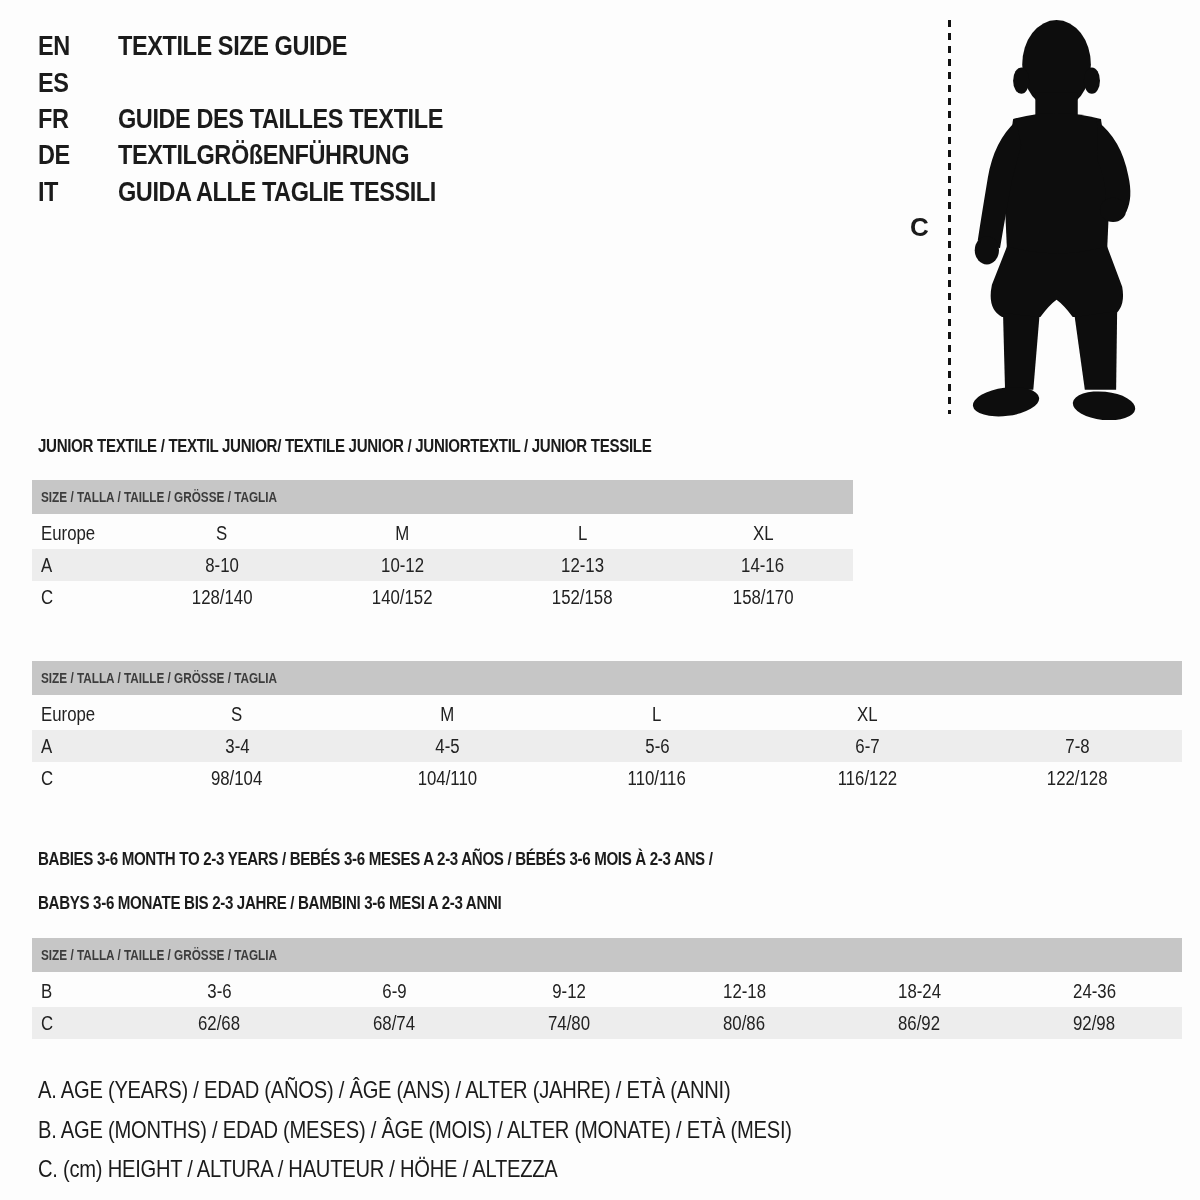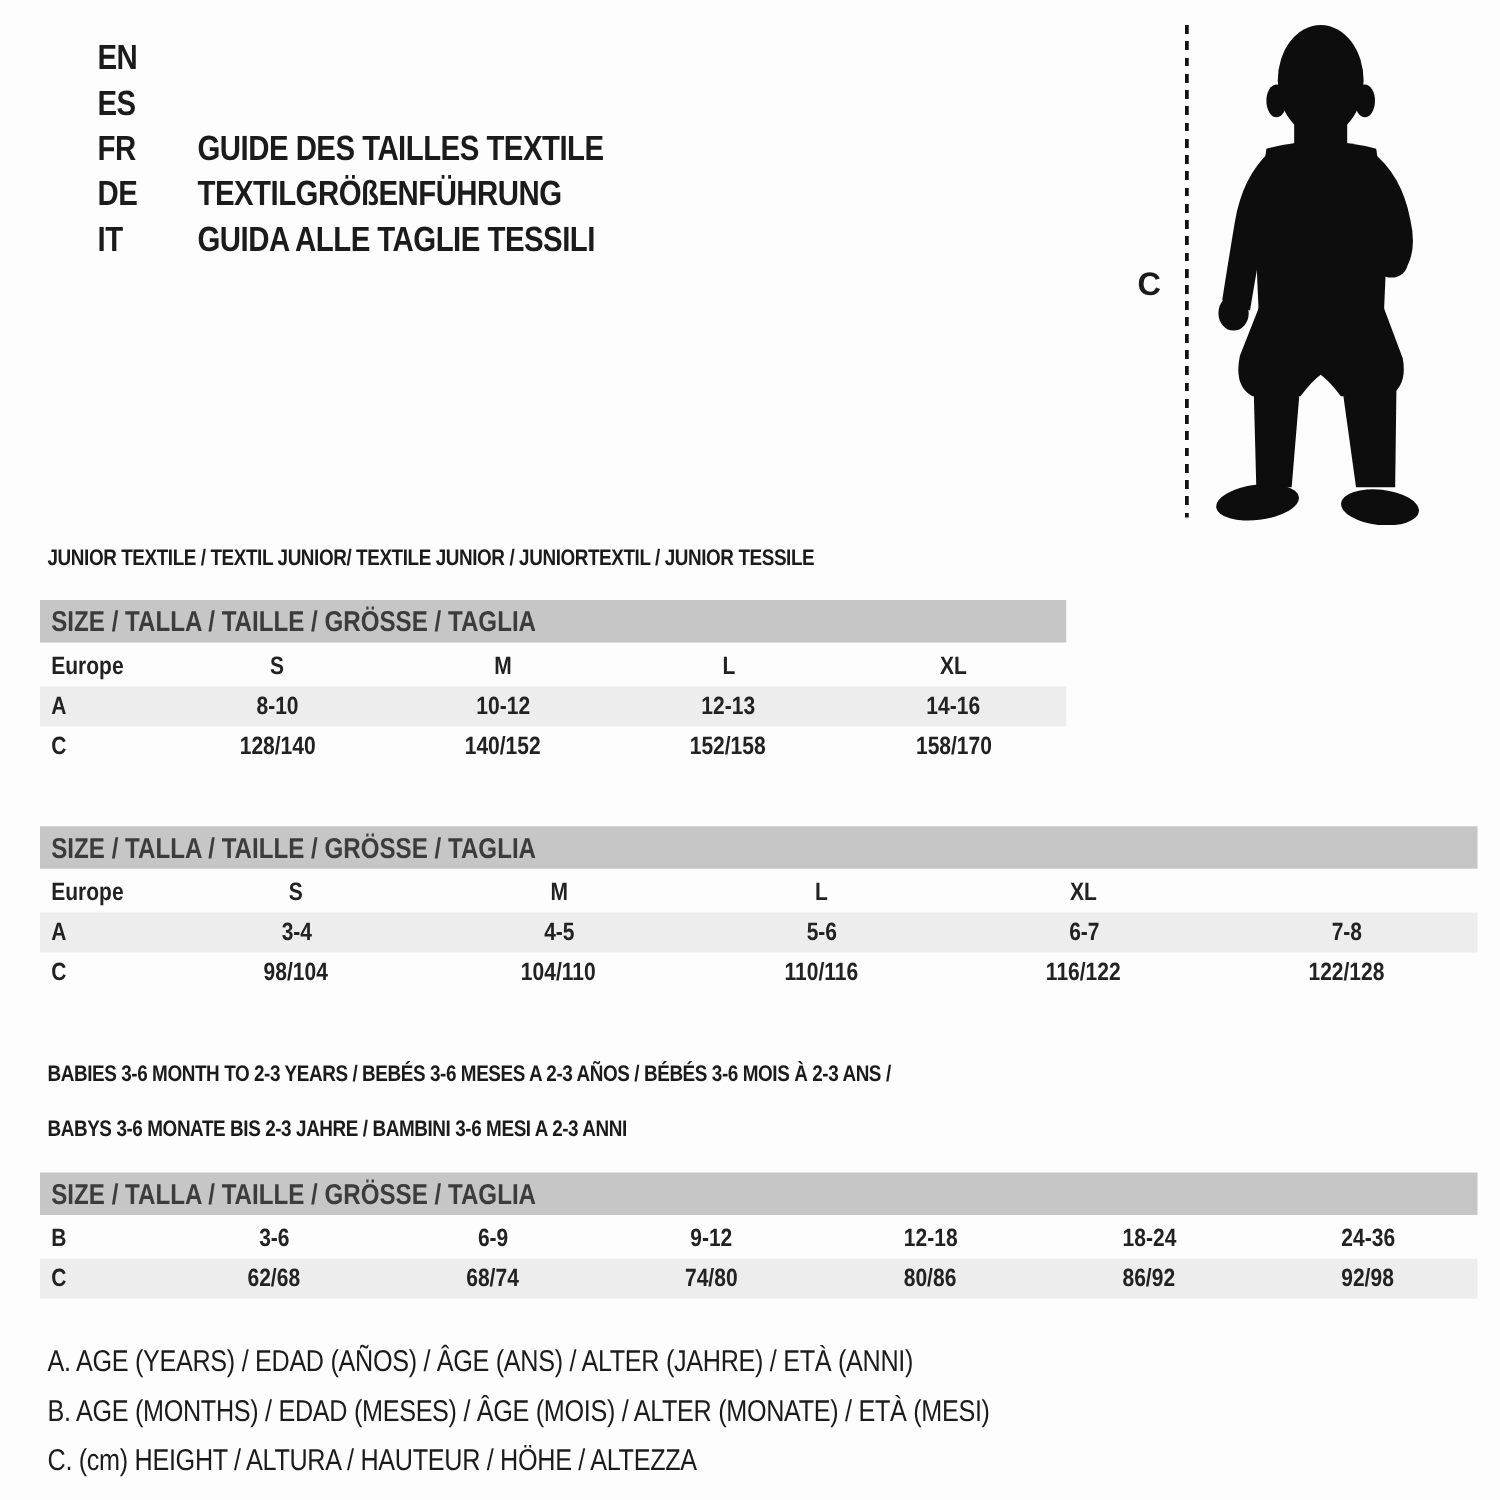--- a/index.html
+++ b/index.html
@@ -7,21 +7,21 @@
     width:1200px; height:1200px; position:relative;
     background:#fdfdfd; color:#1b1b1b; overflow:hidden;
     font-family:"Liberation Sans", sans-serif;
   }
   
   .cx  { display:inline-block; transform:scaleX(0.84); transform-origin:0 50%; white-space:nowrap; }
   .cxc { display:inline-block; transform:scaleX(0.84); transform-origin:50% 50%; white-space:nowrap; }
 
   
   .lang-list { position:absolute; left:38px; top:28px; }
-  .lang-row  { display:flex; align-items:center; height:36.4px; font-size:28px; font-weight:700; letter-spacing:-0.5px;margin-left:40px; }
+  .lang-row  { display:flex; align-items:center; height:36.4px; font-size:28px; font-weight:700; letter-spacing:-0.5px; }
   .lang-code { width:80px; flex:0 0 80px; }
 
   
   .measure-line {
     position:absolute; left:948px; top:20px; width:3px; height:394px;
     background:repeating-linear-gradient(to bottom, #121212 0 7px, transparent 7px 13px);
   }
   .measure-label { position:absolute; left:910px; top:212px; font-size:26px; font-weight:700; }
   .silhouette { position:absolute; left:968px; top:14px; width:168px; height:406px; }
 
@@ -29,45 +29,46 @@
   .size-section { position:absolute; left:32px; }
   .sec-junior   { top:433px; width:821px; }
   .sec-children { top:641px; width:1150px; }
   .sec-babies   { top:846px; width:1150px; }
 
   .section-title { margin:0 0 0 6px; font-size:18px; font-weight:700; letter-spacing:-0.4px; line-height:26px; }
   .title-sub { font-size:0.6em; vertical-align:-0.28em; }
 
   .size-bar {
     height:34px; line-height:34px; background:#c6c6c6; color:#3c3c3c;
-    font-size:23px; font-weight:700; padding-left:9px; box-sizing:border-box;
+    font-size:14px; font-weight:700; padding-left:9px; box-sizing:border-box;
   }
   .sec-junior   .size-bar { margin-top:21px; }
   .sec-children .size-bar { margin-top:20px; }
   .sec-babies   .size-bar { margin-top:22px; }
 
   .size-table { margin-top:3px; }
-  .row { display:grid; height:32px; line-height:32px; font-size:20px; font-weight:700; color:#222; }
+  .row { display:grid; height:32px; line-height:32px; font-size:20px; font-weight:400; color:#222; }
   .cols4 .row { grid-template-columns:100px repeat(4,1fr); }
   .cols5 .row { grid-template-columns:100px repeat(5,1fr); }
   .cols6 .row { grid-template-columns:100px repeat(6,1fr); }
   .row.shade { background:#ededed; }
   .cell { text-align:center; overflow:hidden; }
   .cell.lbl { text-align:left; padding-left:9px; }
 
   
   .legend { position:absolute; left:38px; top:1070px; }
   .legend-line { height:39.5px; line-height:39.5px; font-size:24px; font-weight:400; letter-spacing:-0.3px; }
 </style>
 </head>
 <body>
 
 <div class="lang-list">
   <div class="lang-row">
     <span class="lang-code"><span class="cx">EN</span></span>
+    <span><span class="cx">TEXTILE SIZE GUIDE</span></span>
   </div>
   <div class="lang-row">
     <span class="lang-code"><span class="cx">ES</span></span>
   </div>
   <div class="lang-row">
     <span class="lang-code"><span class="cx">FR</span></span>
     <span><span class="cx">GUIDE DES TAILLES TEXTILE</span></span>
   </div>
   <div class="lang-row">
     <span class="lang-code"><span class="cx">DE</span></span>

